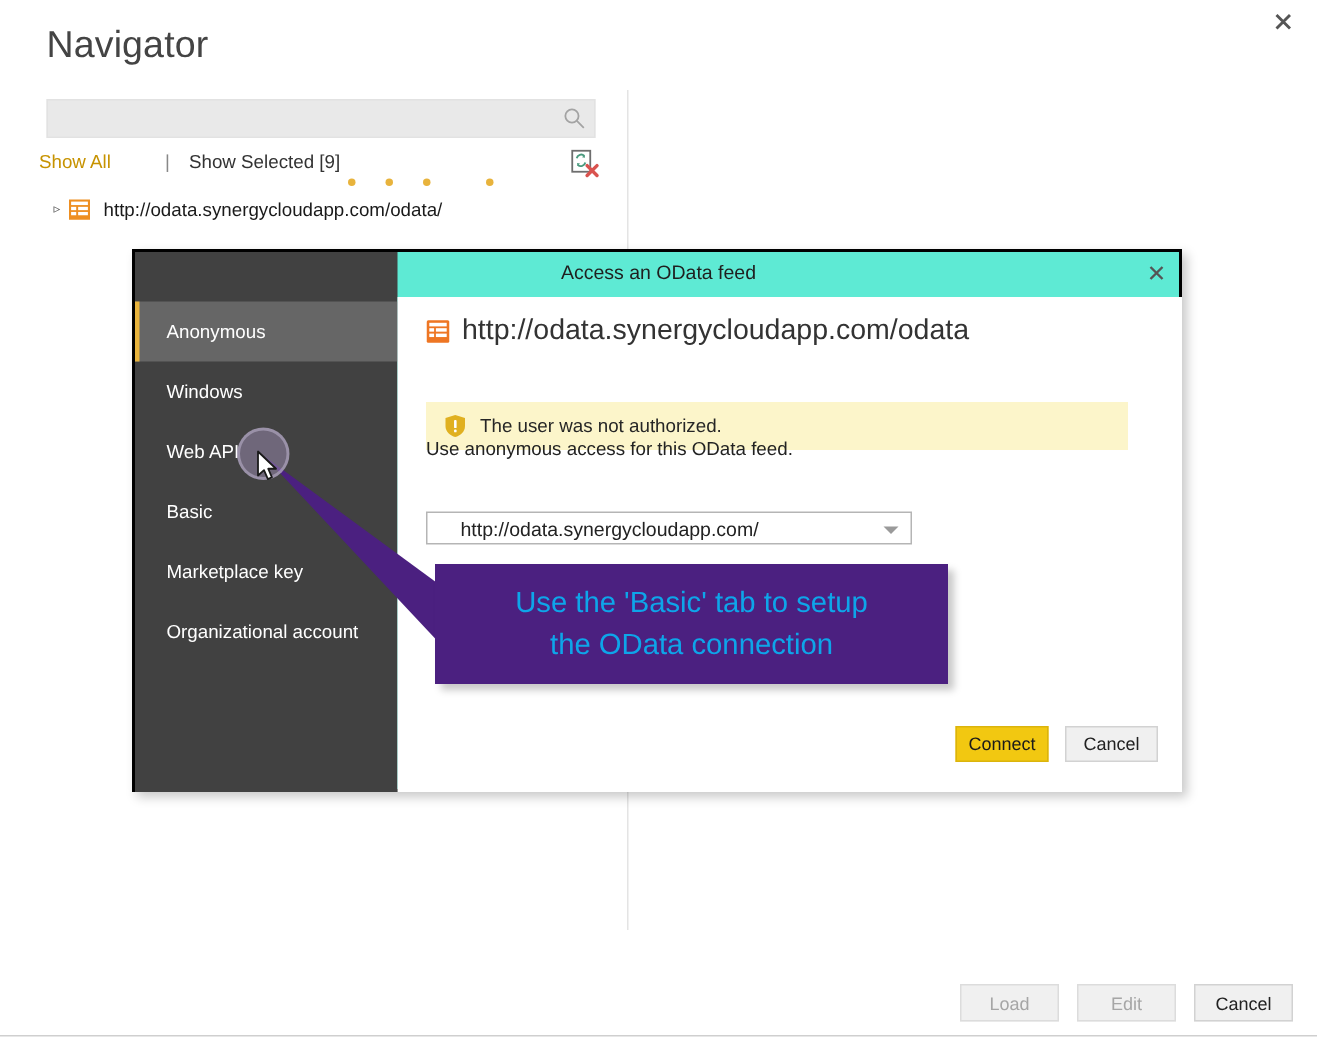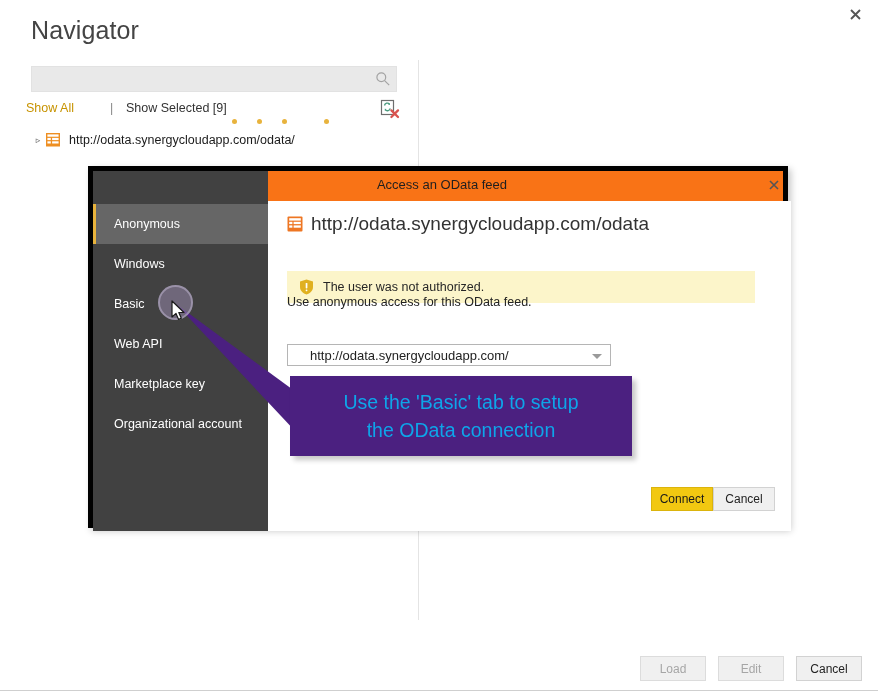--- a/index.html
+++ b/index.html
@@ -174,22 +174,22 @@
     cursor: default;
     background: #f0f0f0;
     border-color: #dcdcdc;
   }
 
   
   #odata-dialog {
     position: absolute;
     left: 88px; top: 166px;
     width: 700px; height: 362px;
-    background: #f97316;
-    border: 5px solid #000000;
+    background: #5eead4;
+    border: 2px solid #000000;
     box-shadow: 3px 3px 7px rgba(0,0,0,.22);
     box-sizing: border-box;
   }
   #dialog-titlebar {
     position: absolute;
     left: 0; top: 0;
     width: 698px; height: 30px;
   }
   #dialog-title {
     position: absolute;
@@ -302,21 +302,21 @@
     right: 8px; top: 9px;
     width: 0; height: 0;
     border-left: 5px solid transparent;
     border-right: 5px solid transparent;
     border-top: 5px solid #9a9a9a;
   }
 
   #dialog-buttons {
     position: absolute;
     right: 16px; bottom: 20px;
-    display: flex;  margin-left: 30px;
+    display: flex; gap: 11px; margin-left: 30px;
   }
   #connect-button {
     width: 62px; height: 24px;
     background: #f2c811;
     border: 1px solid #dbb40c;
     font-size: 12px;
     display: flex; align-items: center; justify-content: center;
     color: #1a1a1a;
     cursor: pointer;
     box-sizing: border-box;
@@ -447,24 +447,24 @@
 
     <div id="dialog-sidebar">
       <div id="tabs-list">
         <div class="auth-tab selected">
           <span>Anonymous</span>
         </div>
         <div class="auth-tab">
           <span>Windows</span>
         </div>
         <div class="auth-tab">
-          <span>Basic</span>
+          <span>Web API</span>
         </div>
         <div class="auth-tab">
-          <span>Web API</span>
+          <span>Basic</span>
         </div>
         <div class="auth-tab">
           <span>Marketplace key</span>
         </div>
         <div class="auth-tab">
           <span>Organizational account</span>
         </div>
       </div>
     </div>
 

